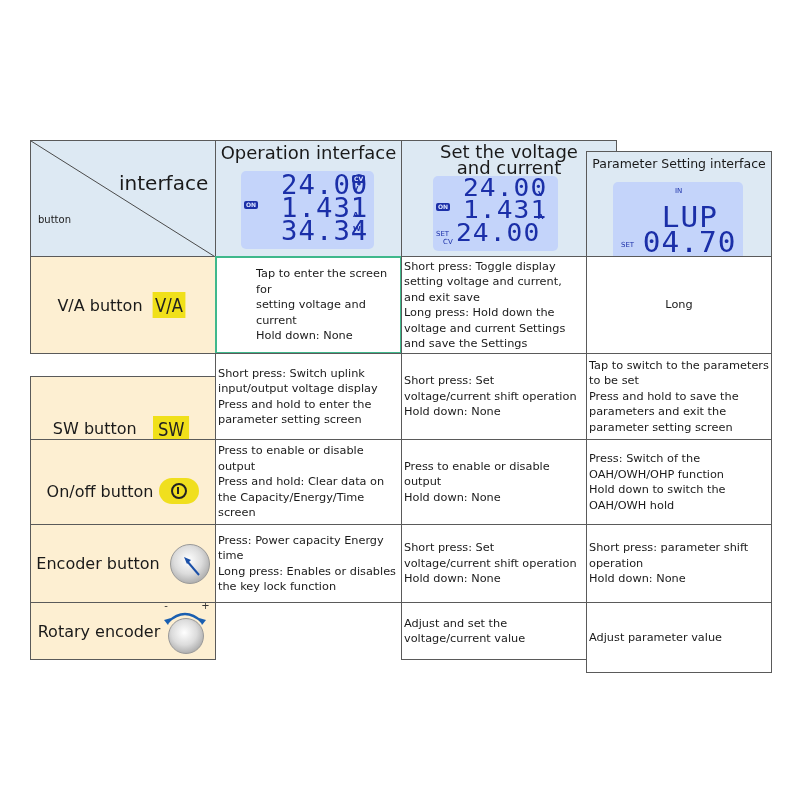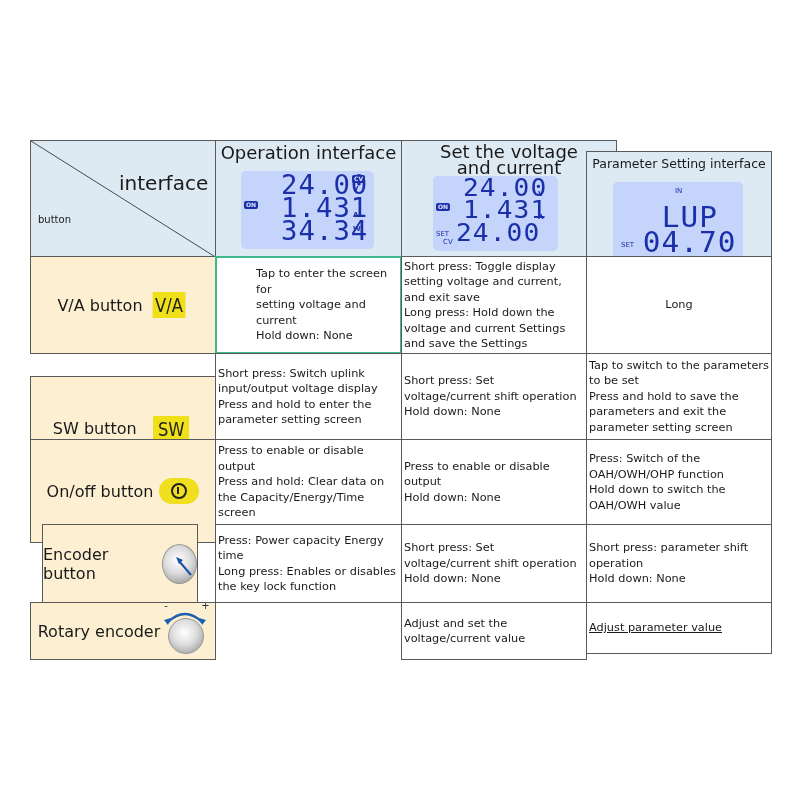--- a/index.html
+++ b/index.html
@@ -142,24 +142,24 @@
   </div>
   <div class="cell body" style="left:371px;top:299px;width:186px;height:86px;">
     <span class="txt">Press to enable or disable
 output
 Hold down: None</span>
   </div>
   <div class="cell body" style="left:556px;top:299px;width:186px;height:86px;">
     <span class="txt">Press: Switch of the
 OAH/OWH/OHP function
 Hold down to switch the
-OAH/OWH value</span>
-  </div>
-
-  <div class="cell rowhead" style="left:0;top:384px;width:156px;height:79px;margin-left:12px;">
+OAH/OWH hold</span>
+  </div>
+
+  <div class="cell rowhead" style="left:0;top:384px;width:186px;height:79px;">
     <span class="rh-label" style="margin-right:10px;">Encoder button</span>
     <span class="knob">
       <svg width="38" height="38" style="position:absolute;left:0;top:0;">
         <line x1="28" y1="30" x2="16" y2="16" stroke="#1a4fa8" stroke-width="2"></line>
         <polygon points="13,12 20,15 16,19" fill="#1a4fa8"></polygon>
       </svg>
     </span>
   </div>
   <div class="cell body" style="left:185px;top:384px;width:187px;height:79px;">
     <span class="txt">Press: Power capacity Energy
@@ -188,17 +188,17 @@
       </svg>
       <span style="position:absolute;left:2px;top:-6px;font-size:10px;color:#333;">-</span>
       <span style="position:absolute;left:39px;top:-6px;font-size:10px;color:#333;">+</span>
       <span class="knob" style="position:absolute;left:6px;top:12px;width:34px;height:34px;"></span>
     </span>
   </div>
   <div class="cell body" style="left:371px;top:462px;width:186px;height:58px;">
     <span class="txt">Adjust and set the
 voltage/current value</span>
   </div>
-  <div class="cell body" style="left:556px;top:462px;width:186px;height:52px;text-decoration:underline;">
+  <div class="cell body" style="left:556px;top:462px;width:186px;height:71px;">
     <span class="txt">Adjust parameter value</span>
   </div>
 
 </div>
 
 </body></html>

